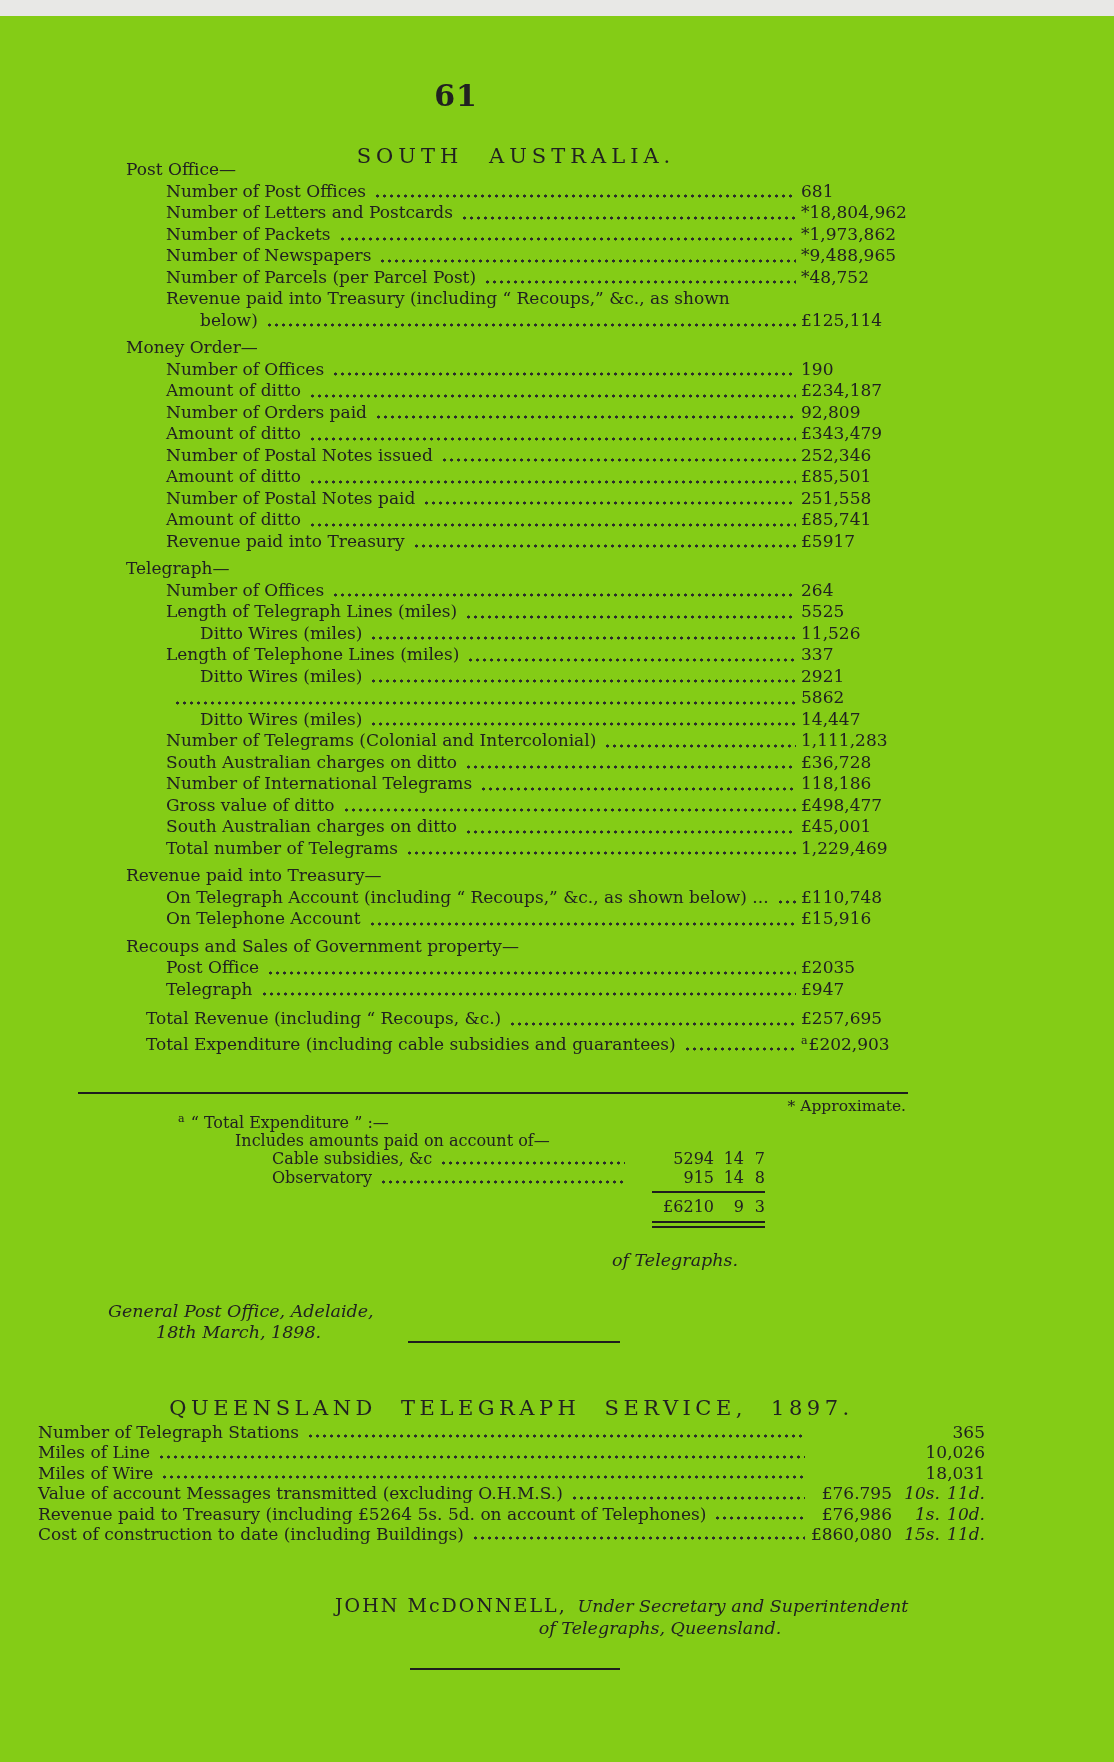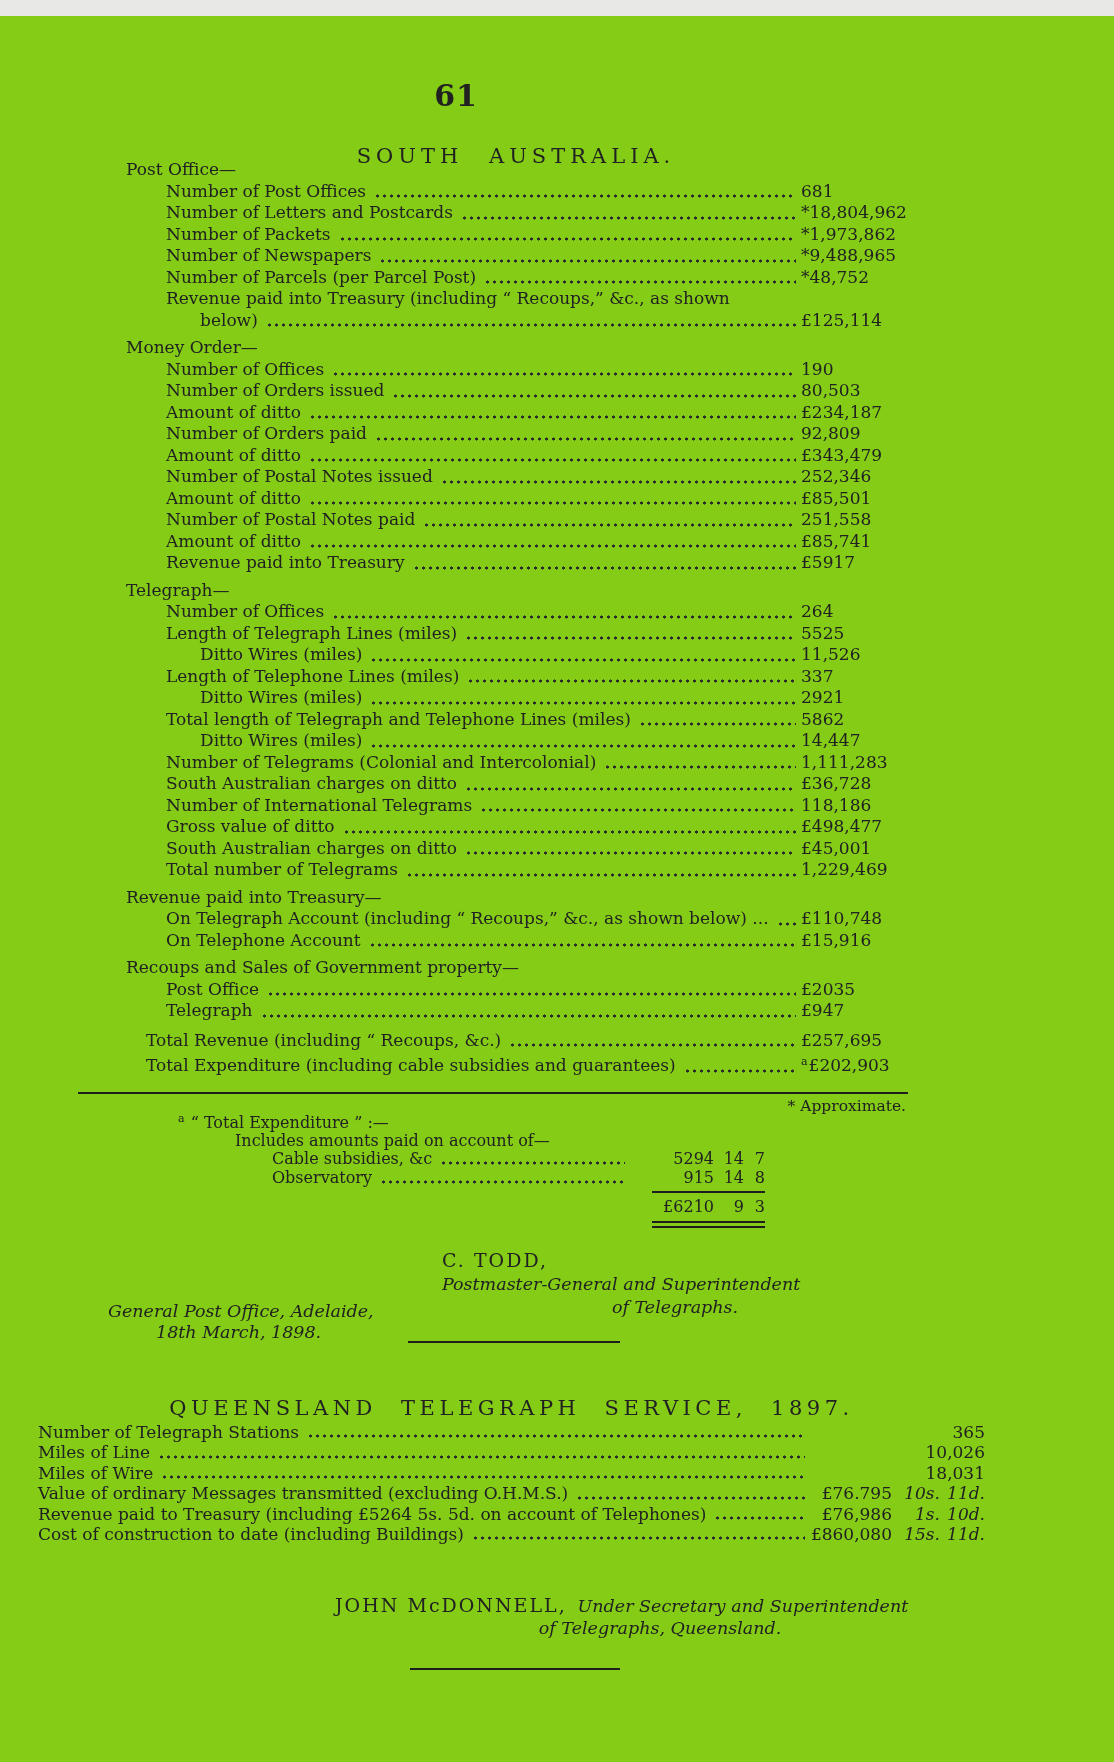--- a/index.html
+++ b/index.html
@@ -115,25 +115,20 @@
         <span class="leader"></span>
         <span class="val">£125,114</span>
       </div>
       <div class="sec-heading">Money Order—</div>
       <div class="row indent1">
         <span class="lbl">Number of Offices</span>
         <span class="leader"></span>
         <span class="val">190</span>
       </div>
       <div class="row indent1">
-        <span class="lbl">Number of Orders issued</span>
-        <span class="leader"></span>
-        <span class="val">80,503</span>
-      </div>
-      <div class="row indent1">
         <span class="lbl">Amount of ditto</span>
         <span class="leader"></span>
         <span class="val">£234,187</span>
       </div>
       <div class="row indent1">
         <span class="lbl">Number of Orders paid</span>
         <span class="leader"></span>
         <span class="val">92,809</span>
       </div>
       <div class="row indent1">
@@ -186,21 +181,20 @@
         <span class="lbl">Length of Telephone Lines (miles)</span>
         <span class="leader"></span>
         <span class="val">337</span>
       </div>
       <div class="row indent2">
         <span class="lbl">Ditto Wires (miles)</span>
         <span class="leader"></span>
         <span class="val">2921</span>
       </div>
       <div class="row indent1">
-        <span class="lbl">Total length of Telegraph and Telephone Lines (miles)</span>
         <span class="leader"></span>
         <span class="val">5862</span>
       </div>
       <div class="row indent2">
         <span class="lbl">Ditto Wires (miles)</span>
         <span class="leader"></span>
         <span class="val">14,447</span>
       </div>
       <div class="row indent1">
         <span class="lbl">Number of Telegrams (Colonial and Intercolonial)</span>
@@ -298,21 +292,20 @@
     <div class="fs-row">
       <span class="fs-lblwrap"></span>
       <span class="fs-p">£6210</span>
       <span class="fs-s">9</span>
       <span class="fs-d">3</span>
     </div>
     <div class="fs-rule double"></div>
   </div>
 
   <div class="sig-sa">
-    <div><span class="sig-name">C. TODD,</span>&nbsp; <span class="sig-title">Postmaster-General and Superintendent</span></div>
     <div class="sig-line2">of Telegraphs.</div>
   </div>
 
   <div class="place">
     <div>General Post Office, Adelaide,</div>
     <div class="place-l2">18th March, 1898.</div>
   </div>
 
   <div class="rule rule-mid"></div>
 
@@ -334,21 +327,21 @@
         </span>
       </div>
       <div class="row">
         <span class="lbl">Miles of Wire</span>
         <span class="leader"></span>
         <span class="qval">
           <span class="qv-p">18,031</span>
         </span>
       </div>
       <div class="row">
-        <span class="lbl">Value of ordinary Messages transmitted (excluding O.H.M.S.)</span>
+        <span class="lbl">Value of account Messages transmitted (excluding O.H.M.S.)</span>
         <span class="leader"></span>
         <span class="qval">
           <span class="qv-p">£76.795</span>
           <span class="qv-s">10s.</span>
           <span class="qv-d">11d.</span>
         </span>
       </div>
       <div class="row">
         <span class="lbl">Revenue paid to Treasury (including £5264 5s. 5d. on account of Telephones)</span>
         <span class="leader"></span>

